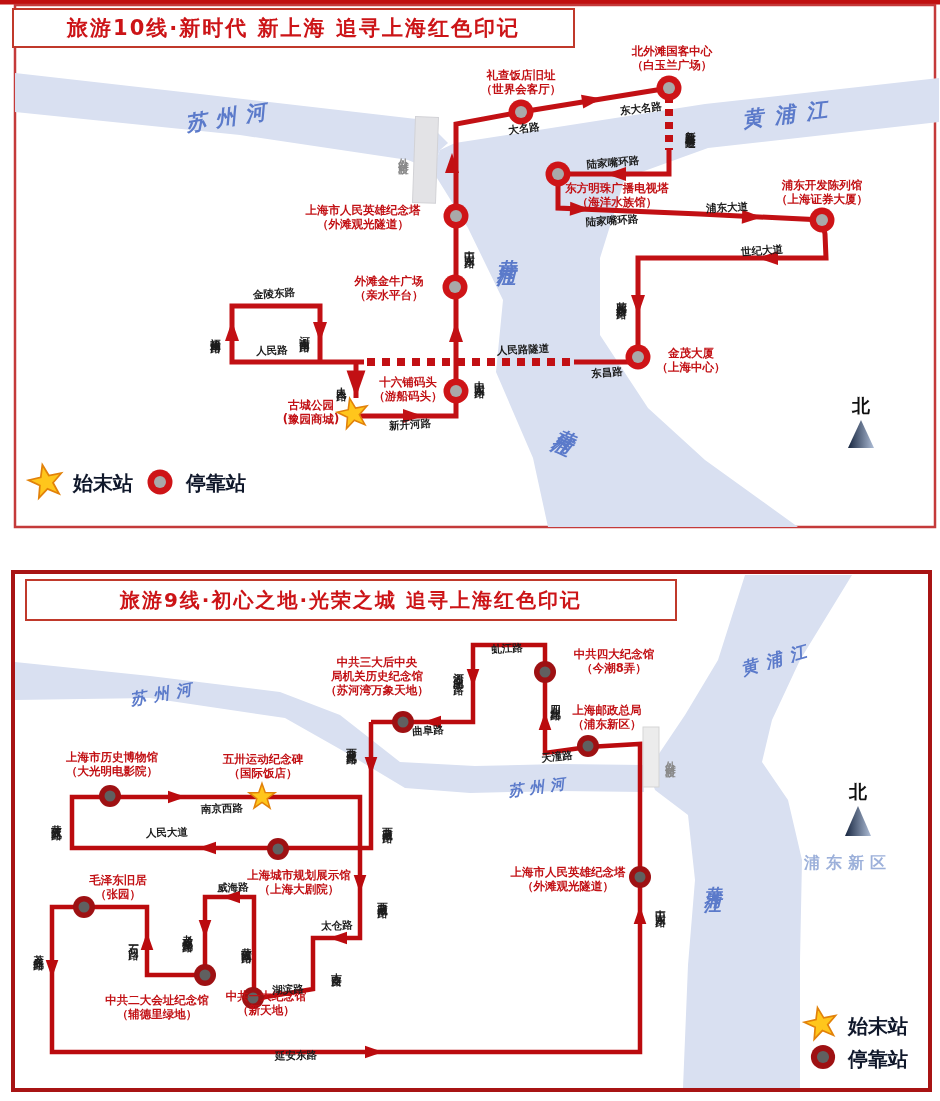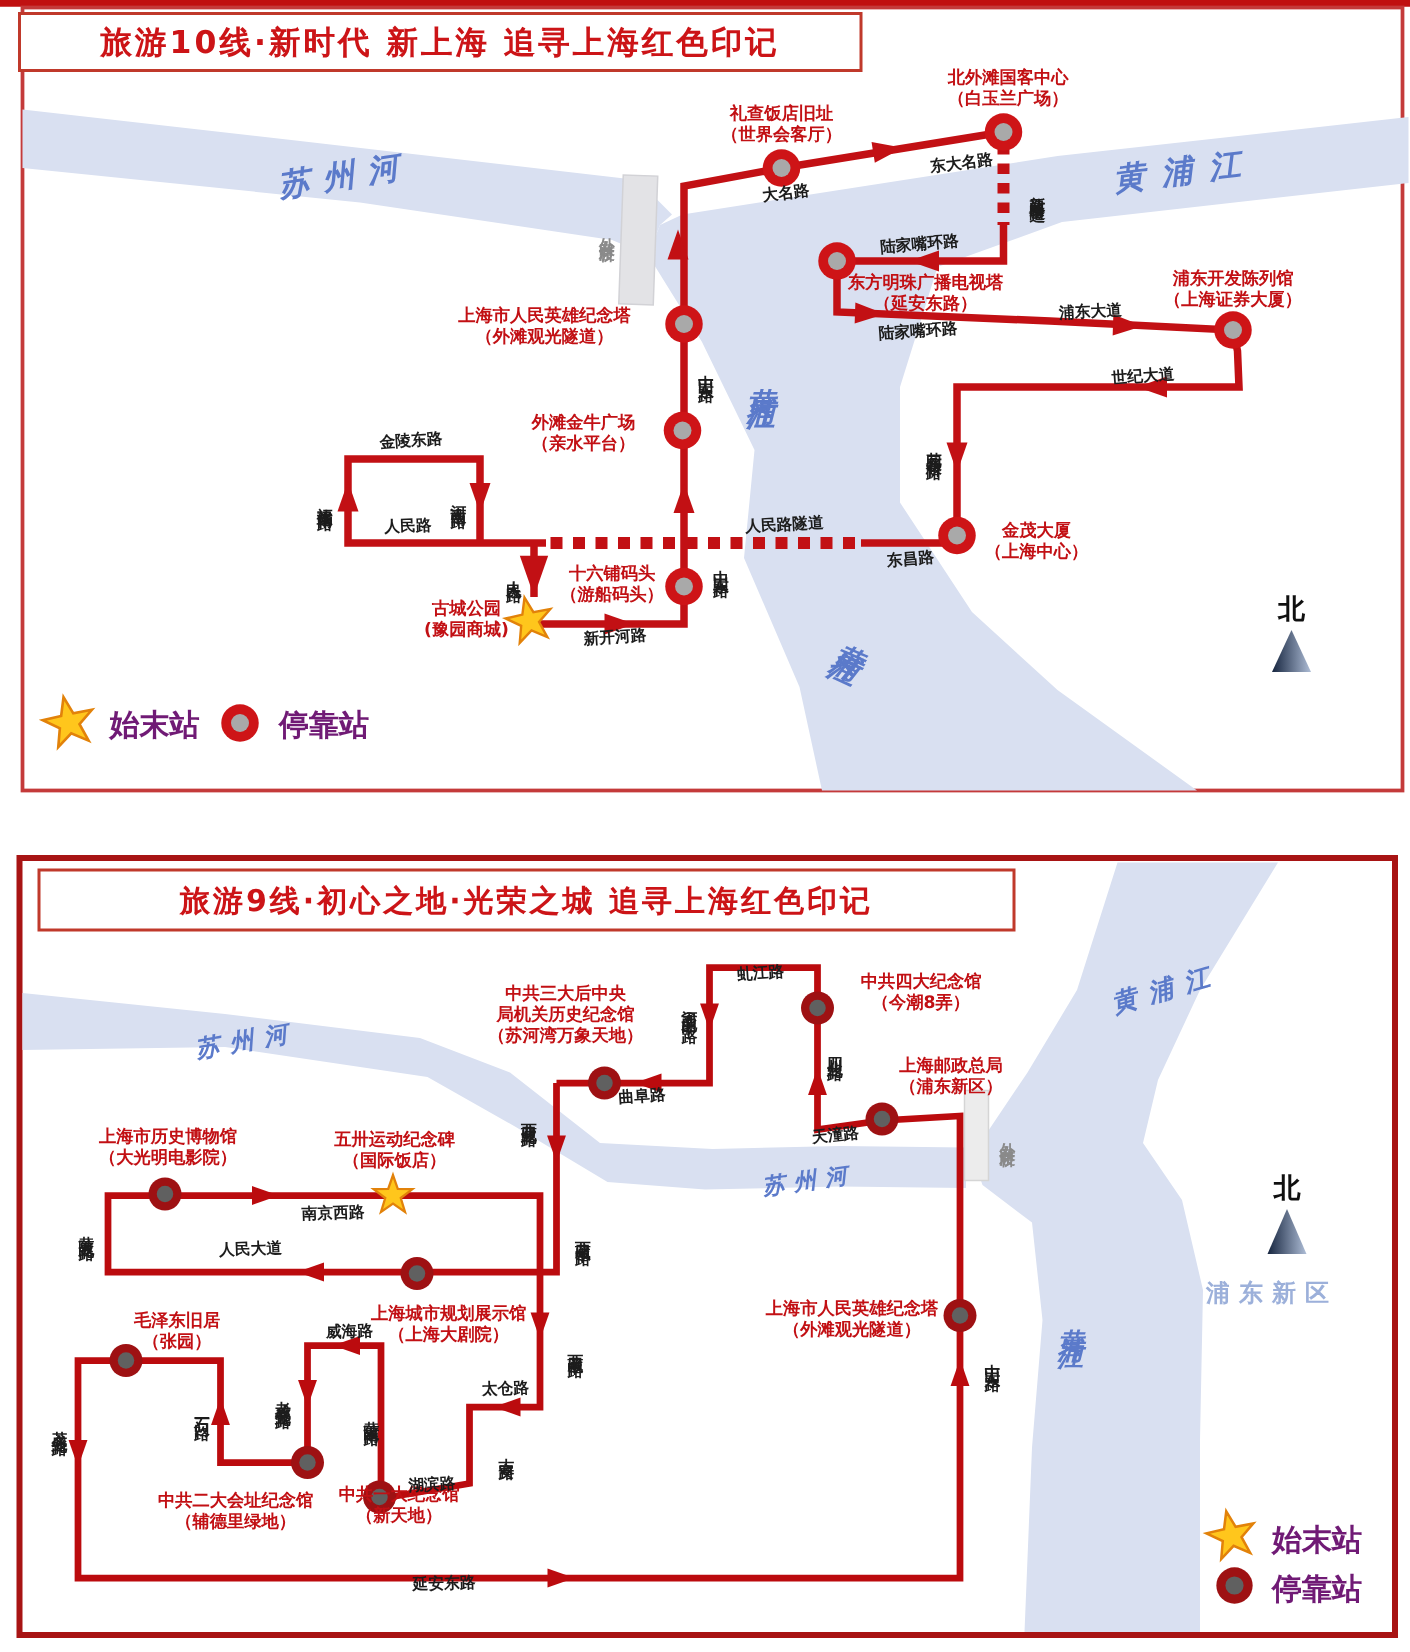--- a/index.html
+++ b/index.html
@@ -22,21 +22,21 @@
   .v{position:absolute;writing-mode:vertical-rl;text-orientation:upright;font-size:10.5px;
      color:#1c1c1c;letter-spacing:2px;transform:translate(-50%,-50%);white-space:nowrap;
      font-family:"DejaVu Serif","Liberation Serif",serif;font-weight:600;}
   .gray{color:#8a8a8a;}
 
   .river{position:absolute;color:#5b7aca;font-weight:bold;font-style:italic;
          font-family:"DejaVu Serif","Liberation Serif",serif;white-space:nowrap;}
   .riverv{writing-mode:vertical-rl;text-orientation:upright;}
 
   .north{position:absolute;transform:translateX(-50%);font-size:18px;font-weight:bold;color:#101010;}
-  .legendlabel{position:absolute;font-size:20px;font-weight:bold;color:#701a75;white-space:nowrap;}
+  .legendlabel{position:absolute;font-size:20px;font-weight:bold;color:#0f172a;white-space:nowrap;}
   .region{position:absolute;transform:translate(-50%,-50%);color:#9cb0da;font-size:16px;
           font-weight:bold;letter-spacing:6px;white-space:nowrap;}
 </style>
 </head>
 <body>
 
 <div id="page">
 
   <svg id="art" viewBox="0 0 940 1101">
     <defs>
@@ -174,21 +174,21 @@
   <div class="slabel" style="left:389px;top:274px">
     <span>外滩金牛广场</span>
       <span>（亲水平台）</span>
     </div>
   <div class="slabel" style="left:408px;top:375px">
     <span>十六铺码头</span>
       <span>（游船码头）</span>
     </div>
   <div class="slabel" style="left:617px;top:181px">
     <span>东方明珠广播电视塔</span>
-      <span>（延安东路）</span>
+      <span>（海洋水族馆）</span>
     </div>
   <div class="slabel" style="left:822px;top:178px">
     <span>浦东开发陈列馆</span>
       <span>（上海证券大厦）</span>
     </div>
   <div class="slabel" style="left:691px;top:346px">
     <span>金茂大厦</span>
       <span>（上海中心）</span>
     </div>
   <div class="slabel" style="left:311px;top:398px">
@@ -231,21 +231,21 @@
 
   <div class="slabel" style="left:377px;top:655px">
     <span>中共三大后中央</span>
       <span>局机关历史纪念馆</span>
       <span>（苏河湾万象天地）</span>
     </div>
   <div class="slabel" style="left:614px;top:647px">
     <span>中共四大纪念馆</span>
       <span>（今潮8弄）</span>
     </div>
-  <div class="slabel" style="left:634px;top:703px">
+  <div class="slabel" style="left:607px;top:703px">
     <span>上海邮政总局</span>
       <span>（浦东新区）</span>
     </div>
   <div class="slabel" style="left:568px;top:865px">
     <span>上海市人民英雄纪念塔</span>
       <span>（外滩观光隧道）</span>
     </div>
   <div class="slabel" style="left:112px;top:750px">
     <span>上海市历史博物馆</span>
       <span>（大光明电影院）</span>

